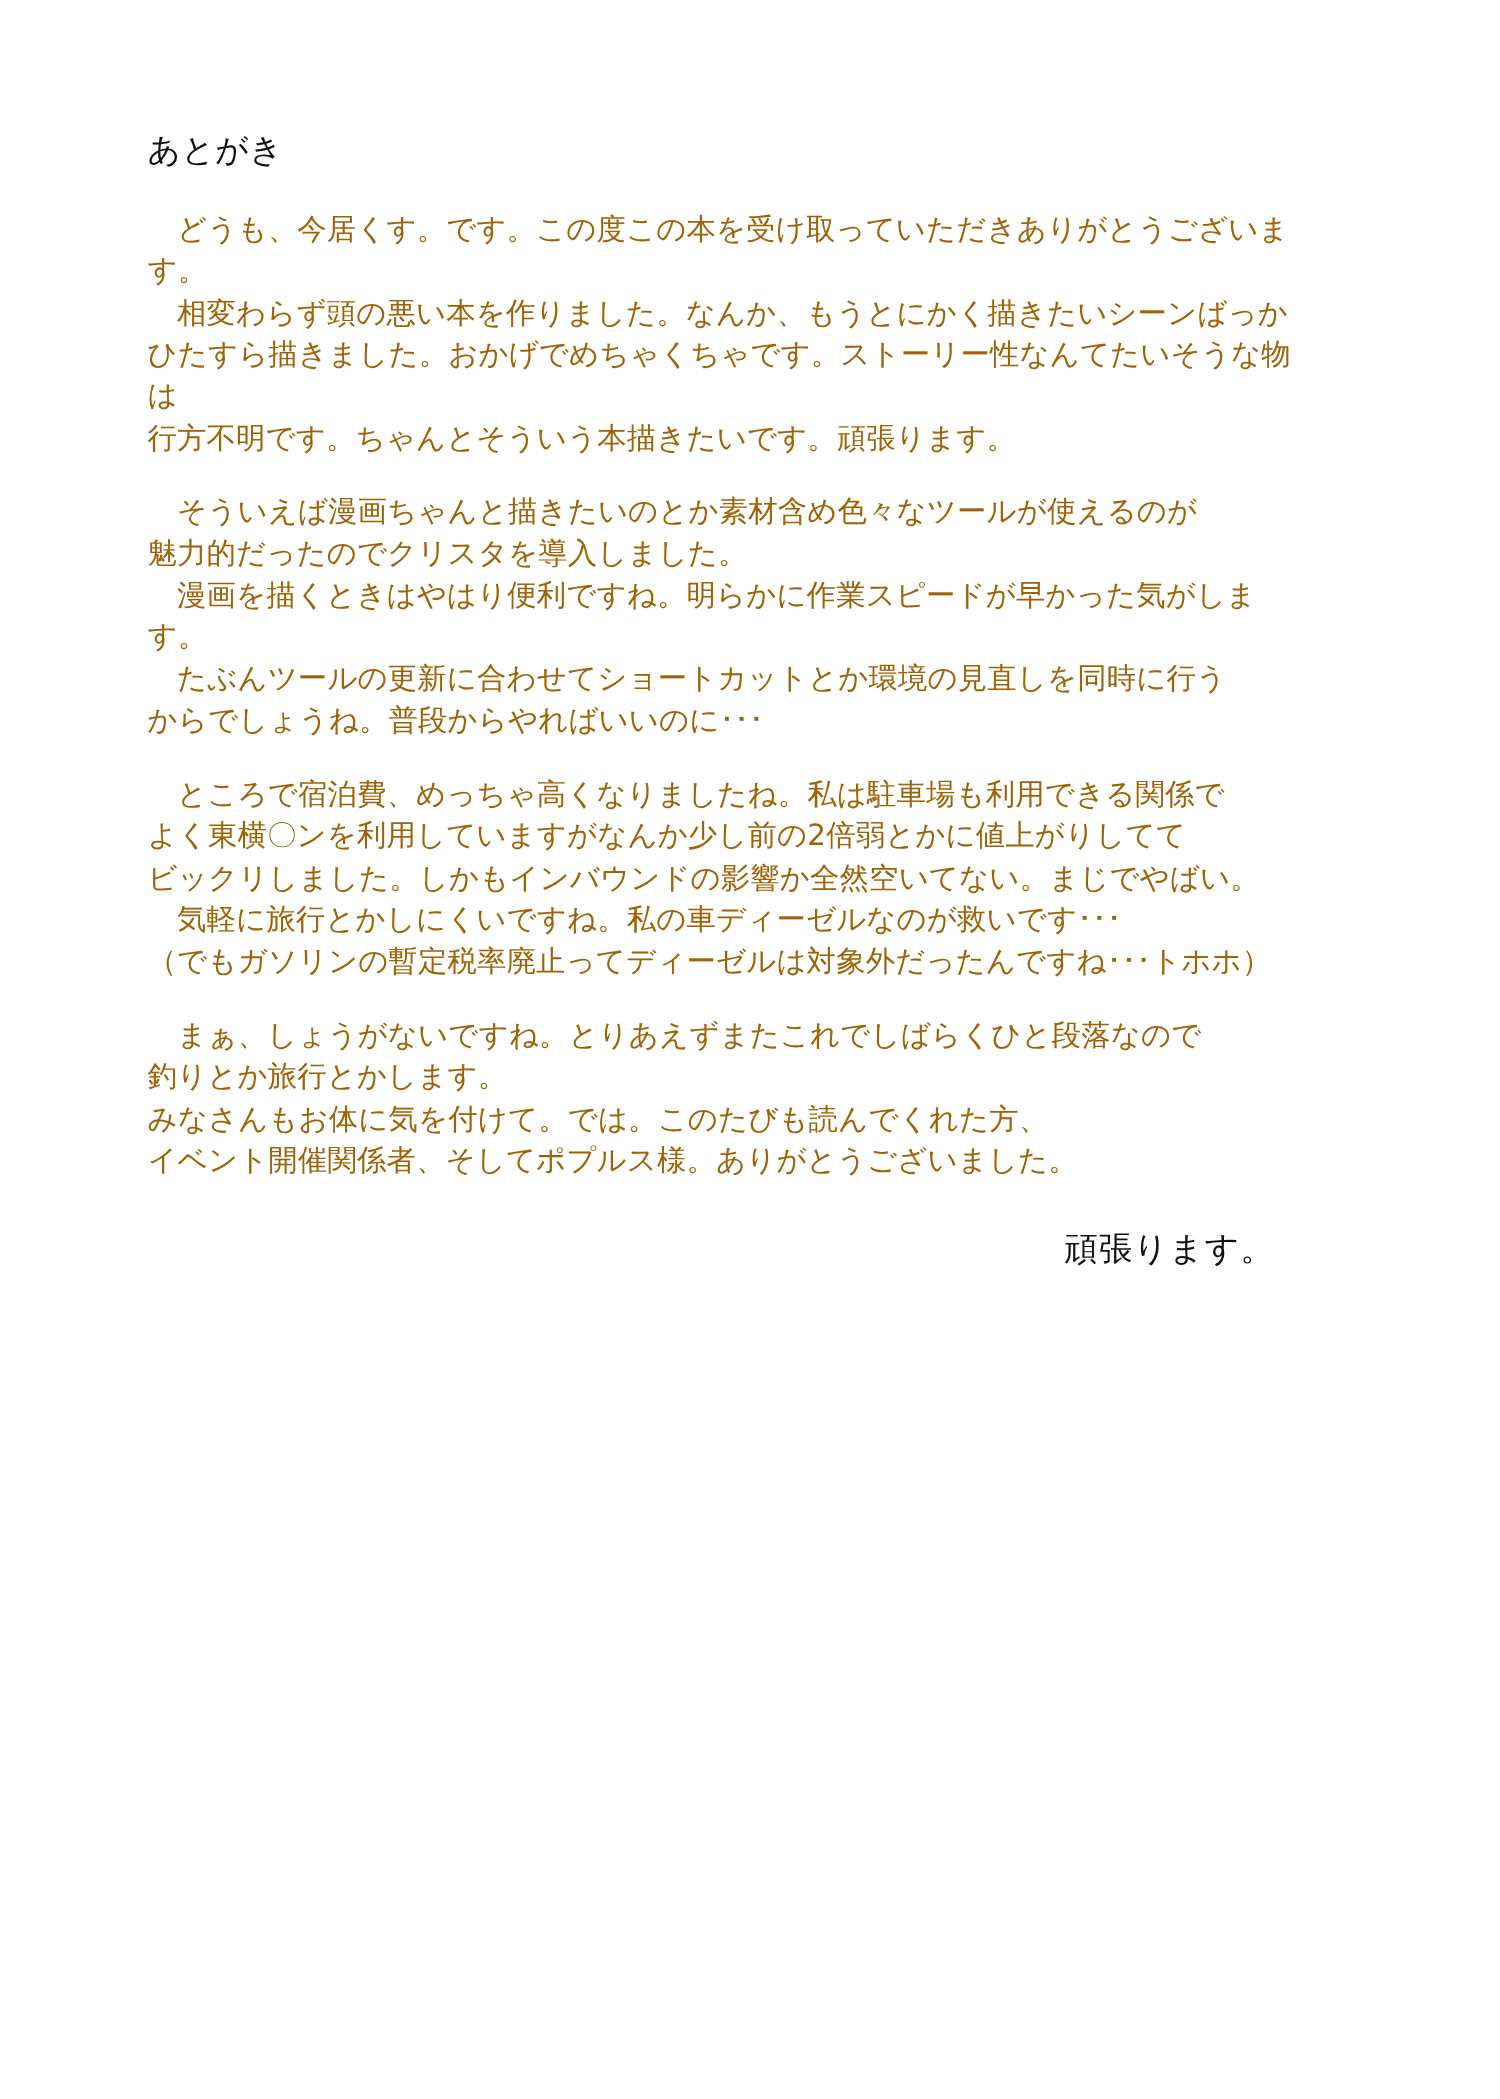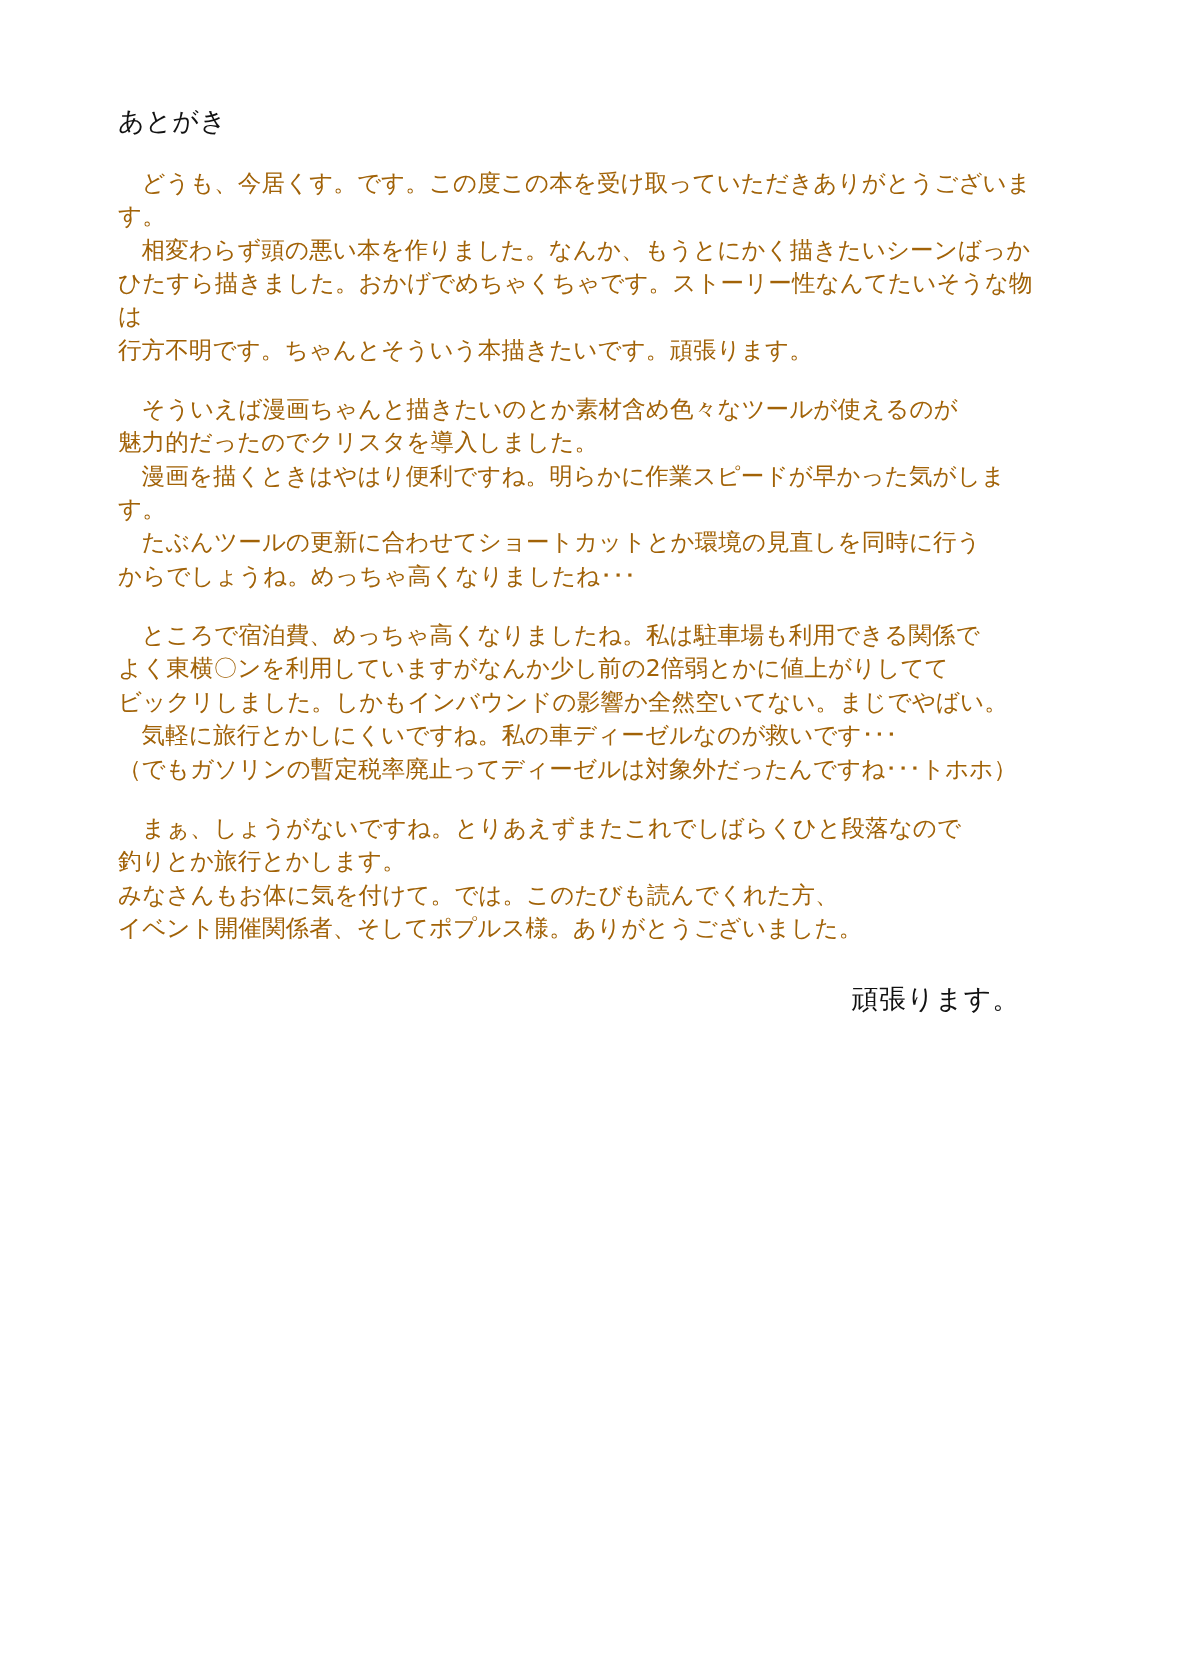--- a/index.html
+++ b/index.html
@@ -59,21 +59,21 @@
     <h1 class="heading">あとがき</h1>
 
     <p class="para">　どうも、今居くす。です。この度この本を受け取っていただきありがとうございます。
 　相変わらず頭の悪い本を作りました。なんか、もうとにかく描きたいシーンばっか
 ひたすら描きました。おかげでめちゃくちゃです。ストーリー性なんてたいそうな物は
 行方不明です。ちゃんとそういう本描きたいです。頑張ります。</p>
     <p class="para">　そういえば漫画ちゃんと描きたいのとか素材含め色々なツールが使えるのが
 魅力的だったのでクリスタを導入しました。
 　漫画を描くときはやはり便利ですね。明らかに作業スピードが早かった気がします。
 　たぶんツールの更新に合わせてショートカットとか環境の見直しを同時に行う
-からでしょうね。めっちゃ高くなりましたね･･･</p>
+からでしょうね。普段からやればいいのに･･･</p>
     <p class="para">　ところで宿泊費、めっちゃ高くなりましたね。私は駐車場も利用できる関係で
 よく東横〇ンを利用していますがなんか少し前の2倍弱とかに値上がりしてて
 ビックリしました。しかもインバウンドの影響か全然空いてない。まじでやばい。
 　気軽に旅行とかしにくいですね。私の車ディーゼルなのが救いです･･･
 （でもガソリンの暫定税率廃止ってディーゼルは対象外だったんですね･･･トホホ）</p>
     <p class="para">　まぁ、しょうがないですね。とりあえずまたこれでしばらくひと段落なので
 釣りとか旅行とかします。
 みなさんもお体に気を付けて。では。このたびも読んでくれた方、
 イベント開催関係者、そしてポプルス様。ありがとうございました。</p>
 

